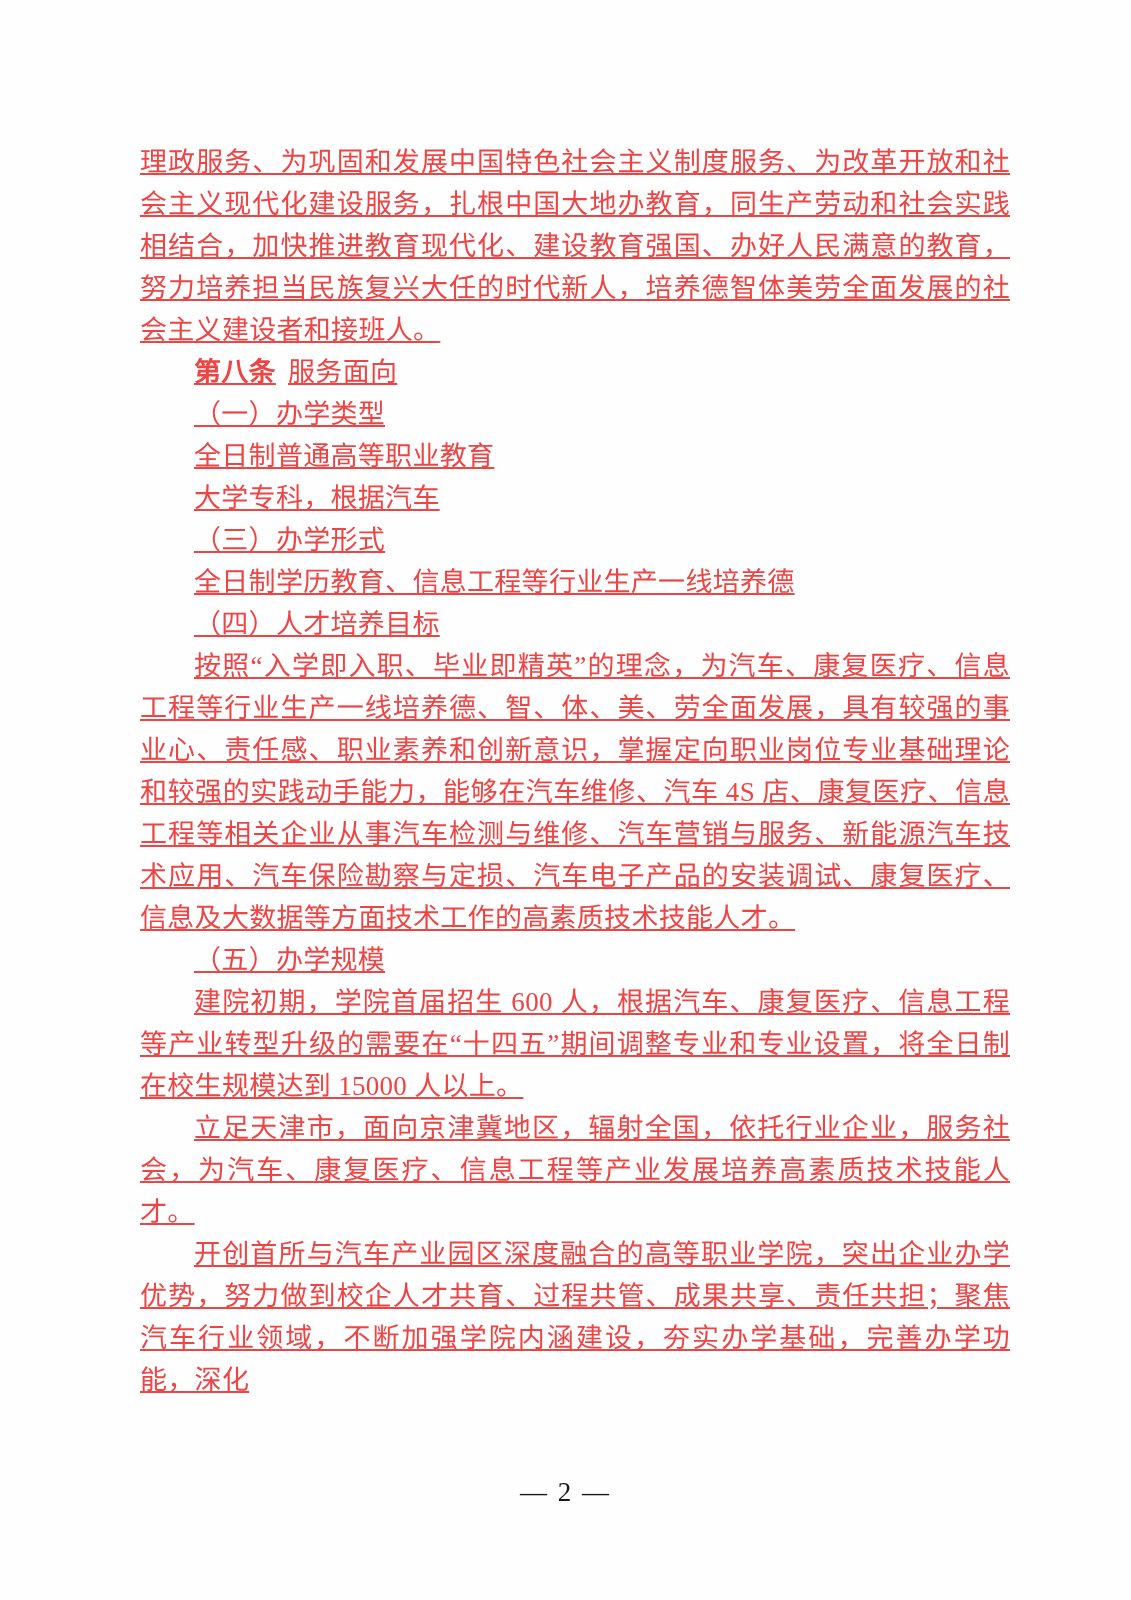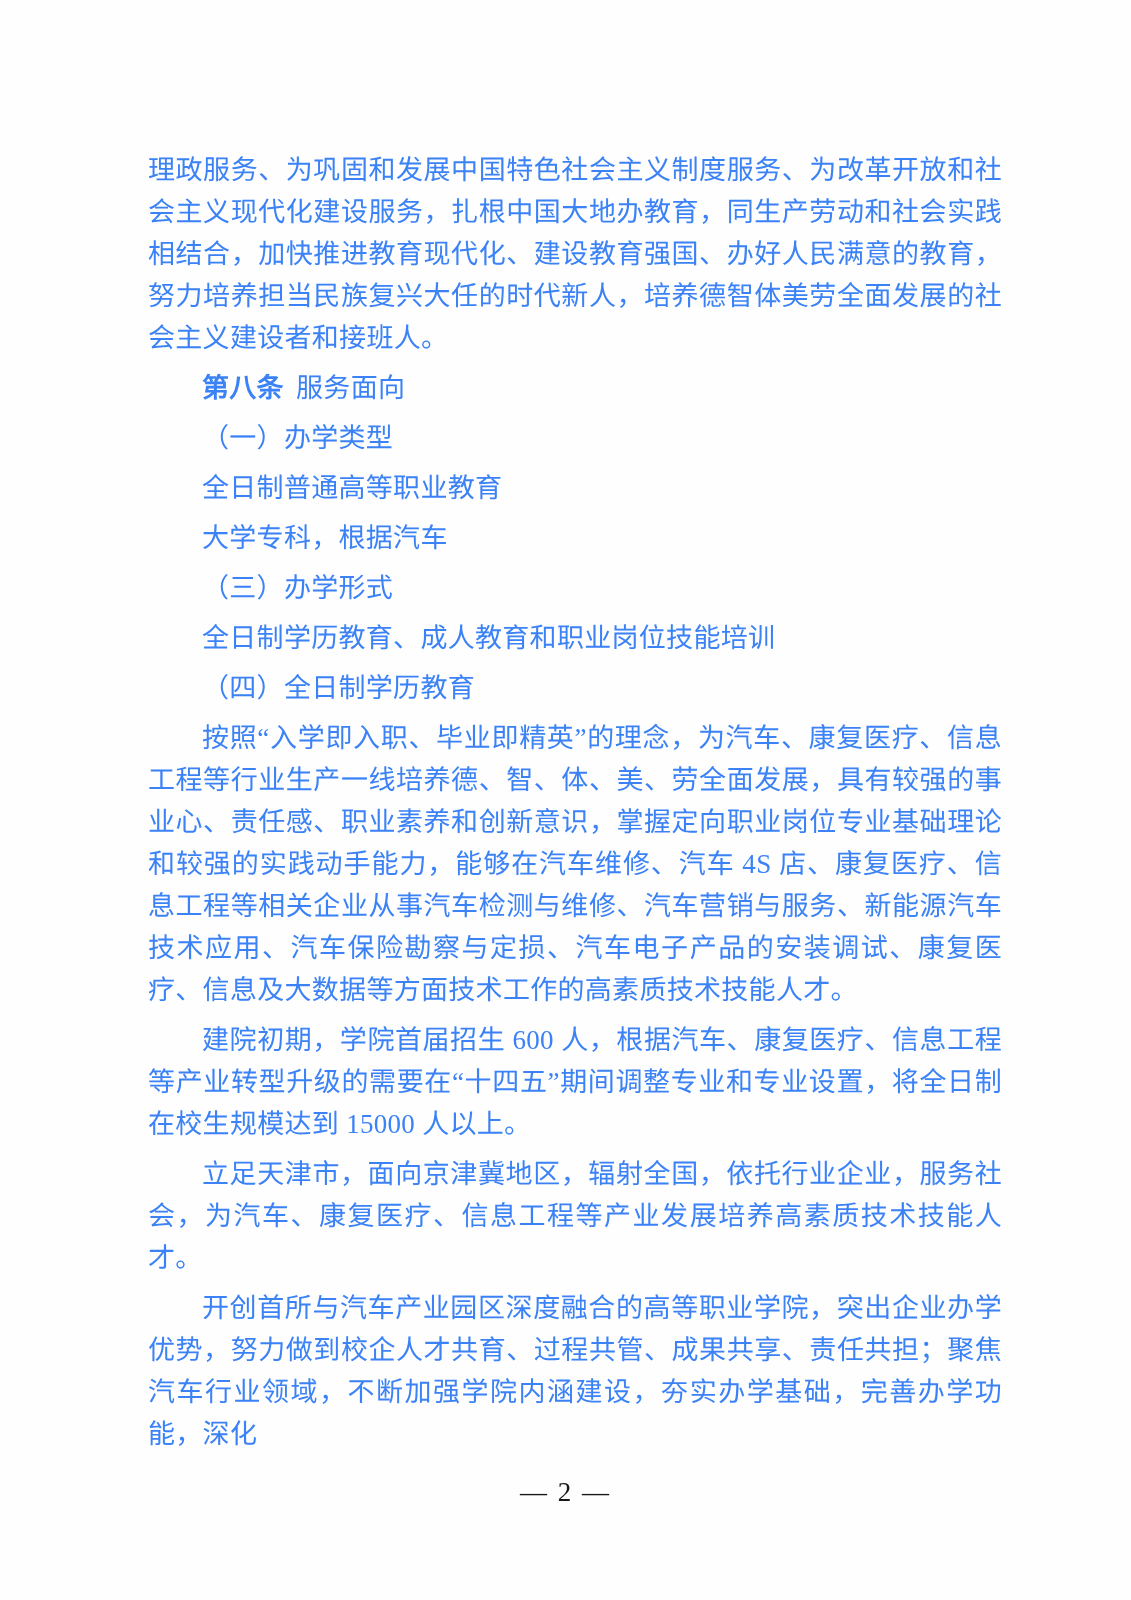--- a/index.html
+++ b/index.html
@@ -16,29 +16,30 @@
     overflow: hidden;
     font-family: "Liberation Serif", "DejaVu Serif", serif;
   }
   .content {
     position: absolute;
     top: 141px;
     left: 140px;
     right: 121px;
   }
   p.para {
-    margin: 8px;
+    margin: 0;
     padding: 0;
     font-size: 27px;
     line-height: 42px;
-    color: #3b82f6;
+    color: #ef4444;
     text-align: justify;
     text-justify: inter-ideograph;
     text-indent: 2em;
     letter-spacing: 0.3px;
+    text-decoration: underline;
   }
   p.para.no-indent {
     text-indent: 0;
   }
   .article-num {
     font-weight: bold;
     margin-right: 0.45em;
   }
   .footer {
     position: absolute;
@@ -65,26 +66,27 @@
 
     <p class="para">（一）办学类型</p>
 
     <p class="para">全日制普通高等职业教育</p>
 
 
     <p class="para">大学专科，根据汽车</p>
 
     <p class="para">（三）办学形式</p>
 
-    <p class="para">全日制学历教育、成人教育和职业岗位技能培训</p>
+    <p class="para">全日制学历教育、信息工程等行业生产一线培养德</p>
 
-    <p class="para">（四）全日制学历教育</p>
+    <p class="para">（四）人才培养目标</p>
 
     <p class="para">按照“入学即入职、毕业即精英”的理念，为汽车、康复医疗、信息工程等行业生产一线培养德、智、体、美、劳全面发展，具有较强的事业心、责任感、职业素养和创新意识，掌握定向职业岗位专业基础理论和较强的实践动手能力，能够在汽车维修、汽车 4S 店、康复医疗、信息工程等相关企业从事汽车检测与维修、汽车营销与服务、新能源汽车技术应用、汽车保险勘察与定损、汽车电子产品的安装调试、康复医疗、信息及大数据等方面技术工作的高素质技术技能人才。</p>
 
+    <p class="para">（五）办学规模</p>
 
     <p class="para">建院初期，学院首届招生 600 人，根据汽车、康复医疗、信息工程等产业转型升级的需要在“十四五”期间调整专业和专业设置，将全日制在校生规模达到 15000 人以上。</p>
 
 
     <p class="para">立足天津市，面向京津冀地区，辐射全国，依托行业企业，服务社会，为汽车、康复医疗、信息工程等产业发展培养高素质技术技能人才。</p>
 
 
     <p class="para">开创首所与汽车产业园区深度融合的高等职业学院，突出企业办学优势，努力做到校企人才共育、过程共管、成果共享、责任共担；聚焦汽车行业领域，不断加强学院内涵建设，夯实办学基础，完善办学功能，深化</p>
 
   </div>

